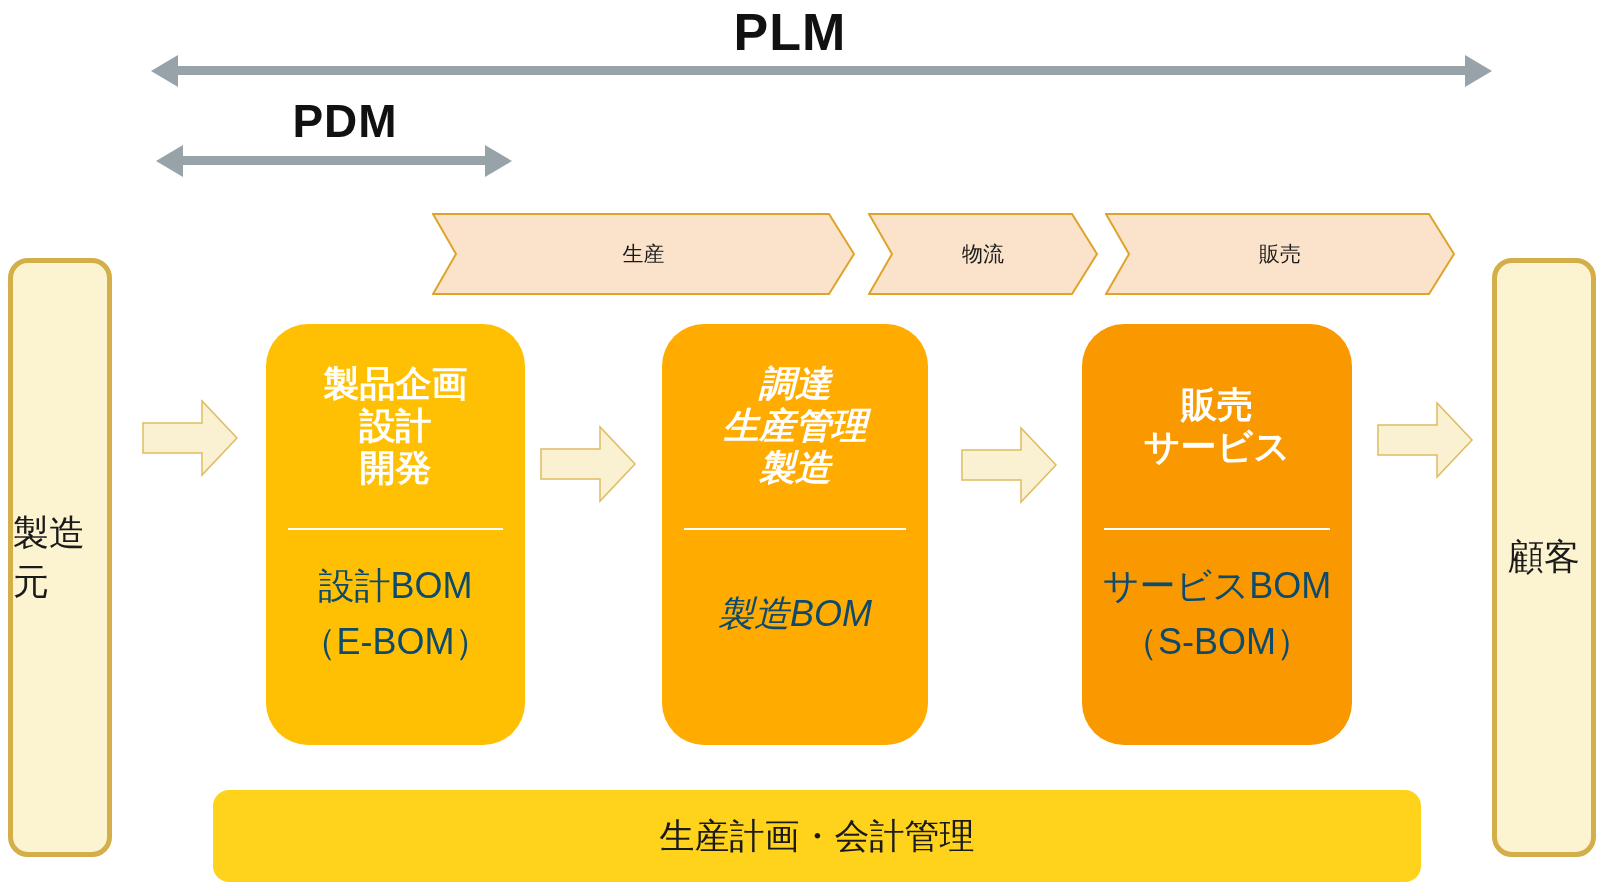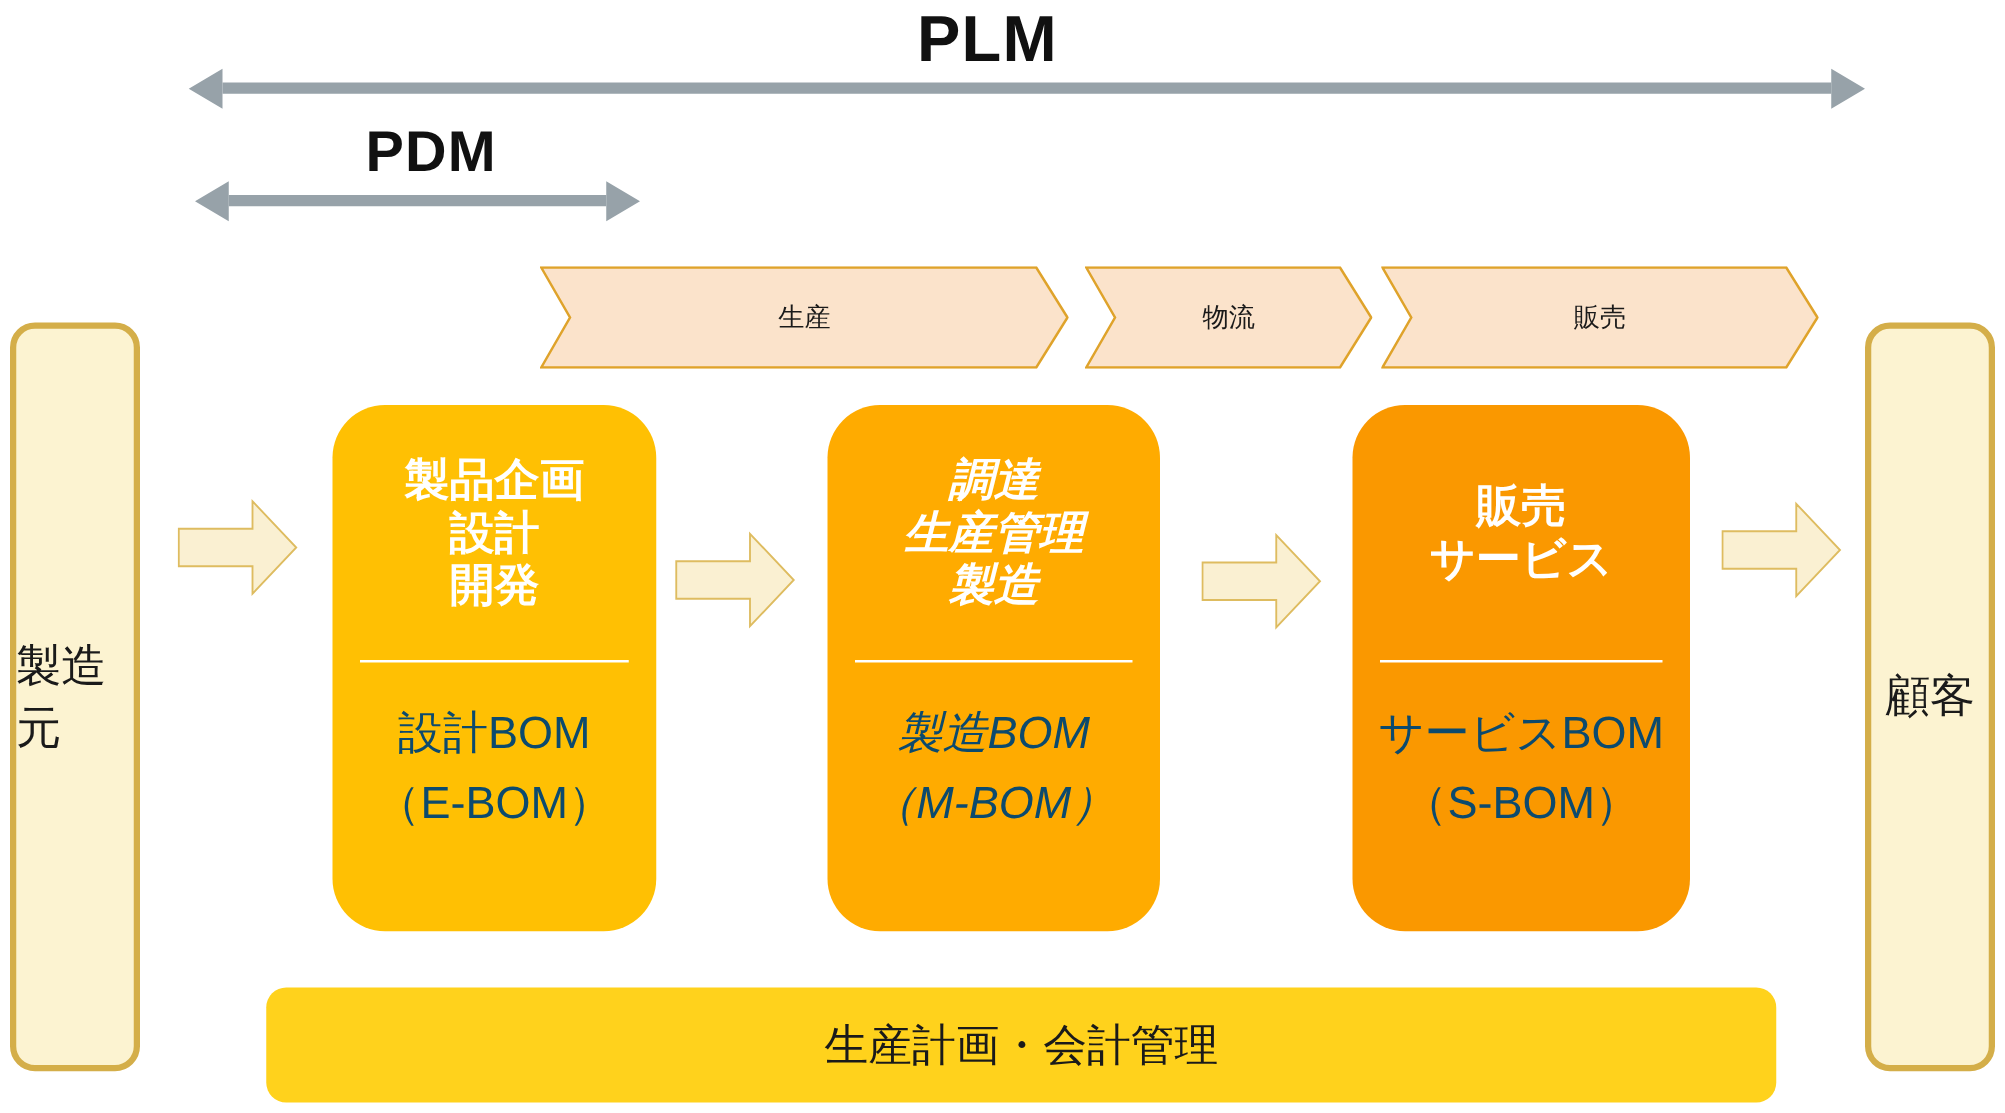--- a/index.html
+++ b/index.html
@@ -126,21 +126,20 @@
 
   <div class="stage stage-2">
     <div class="stage-title">
       <span class="tline">調達</span>
       <span class="tline">生産管理</span>
       <span class="tline">製造</span>
     </div>
     <hr class="stage-divider">
     <div class="stage-bom">
       <span class="tline">製造BOM</span>
-      <span class="tline">（M-BOM）</span>
     </div>
   </div>
 
   <div class="stage stage-3">
     <div class="stage-title">
       <span class="tline">販売</span>
       <span class="tline">サービス</span>
     </div>
     <hr class="stage-divider">
     <div class="stage-bom">

